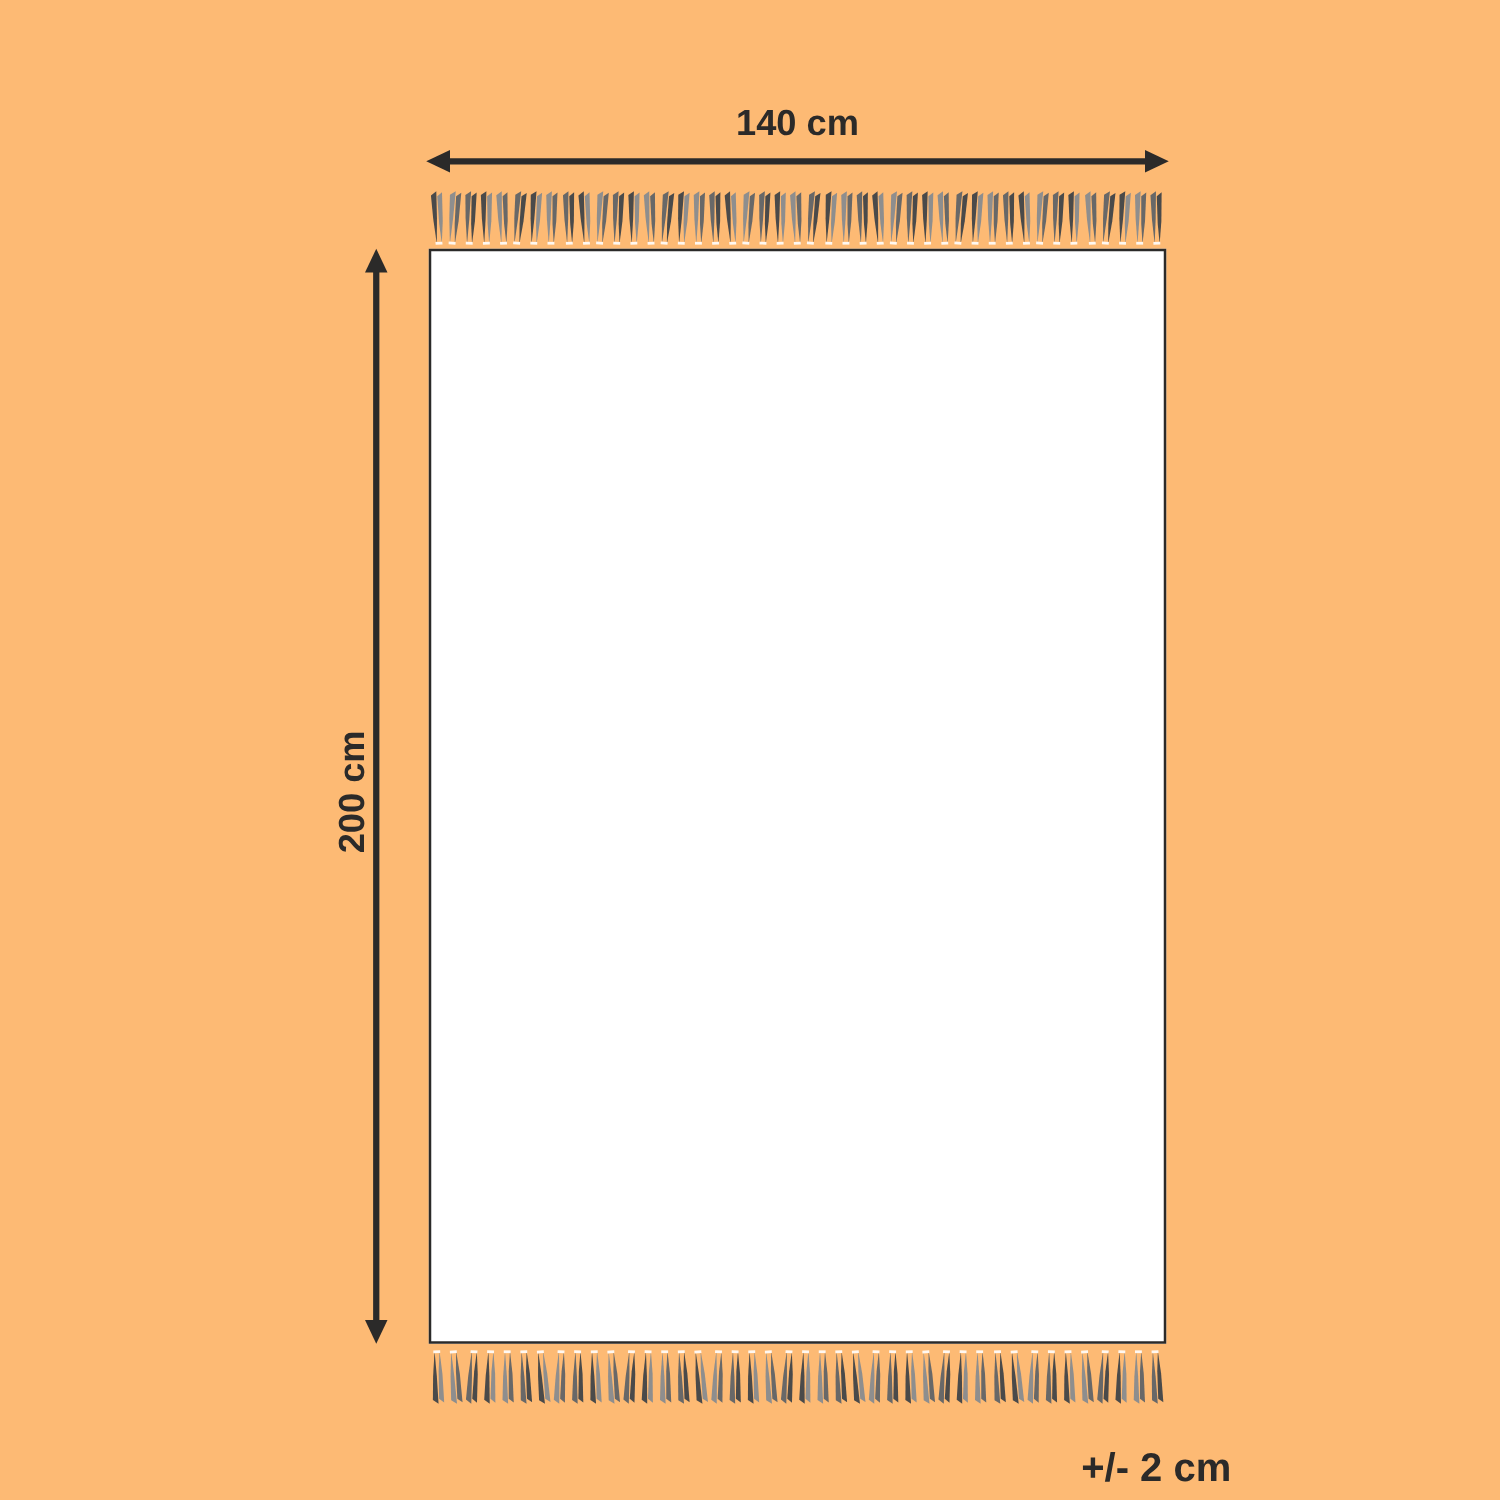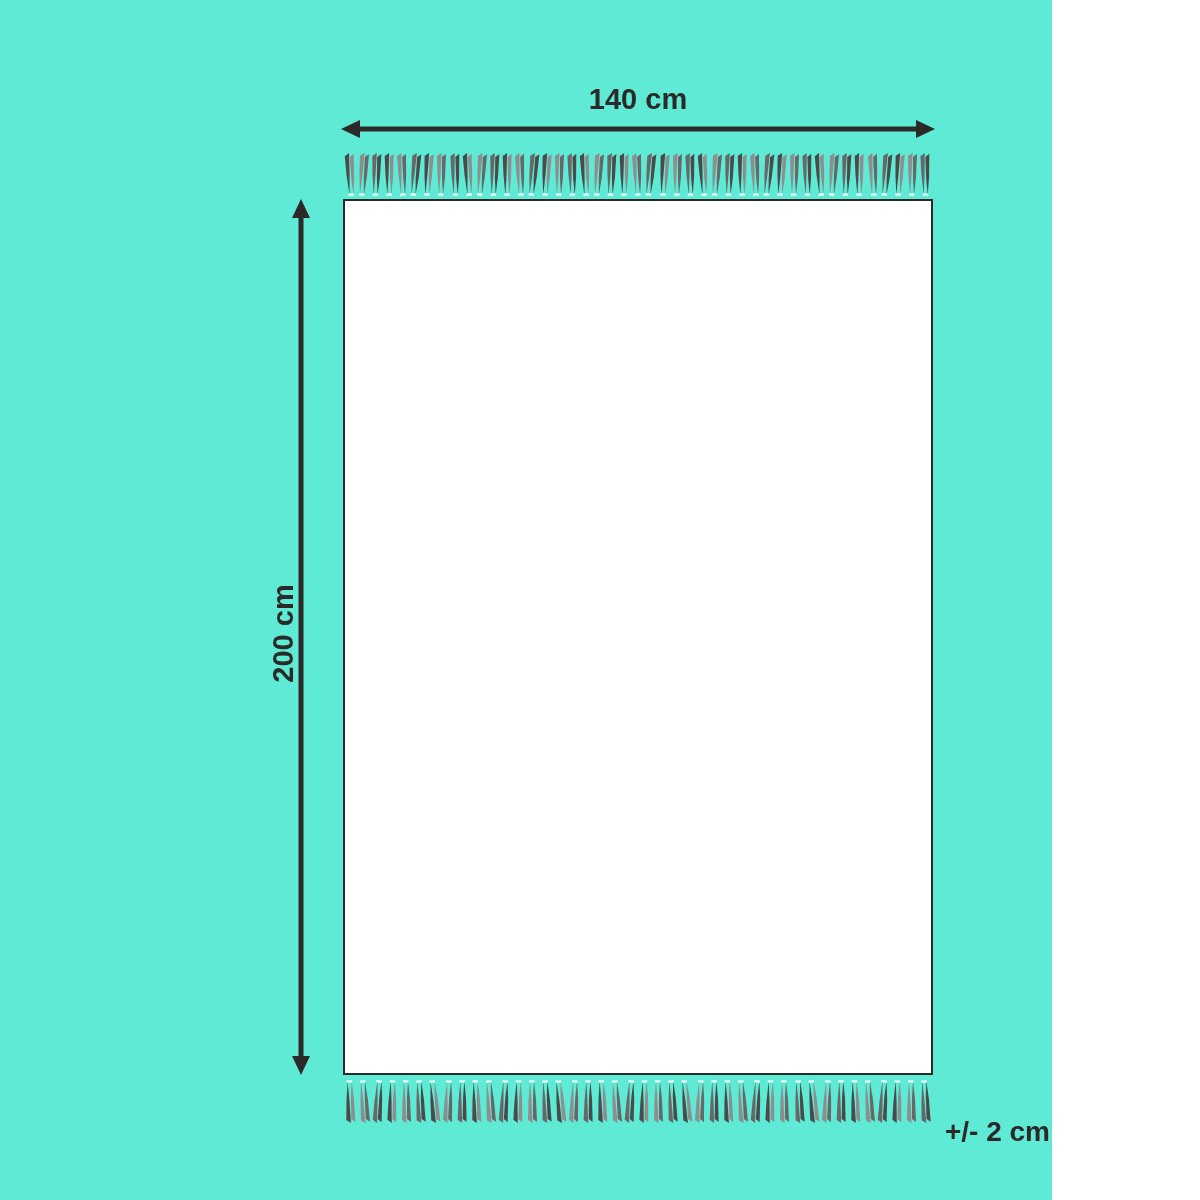--- a/index.html
+++ b/index.html
@@ -2,23 +2,23 @@
 <html style="--line-color: #2b2a29; --rug-fill: #ffffff;"><head>
 <meta charset="utf-8">
 <style>
   html, body {
     margin: 0;
     padding: 0;
     background: #ffffff;
   }
   .canvas {
     position: relative;
-    width: 1052px;
+    width: 1200px;
     height: 1200px;
-    background: #5eead4;
+    background: #fdba74;
     overflow: hidden;
     font-family: "Liberation Sans", sans-serif;
     color: var(--line-color, #2b2a29);
   }
   .rug-outline {
     position: absolute;
     left: 343px;
     top: 199px;
     width: 590px;
     height: 876px;
@@ -56,24 +56,24 @@
     width: 590px;
   }
   .label-height {
     left: 183px;
     top: 617px;
     width: 200px;
     transform: rotate(-90deg);
   }
   .label-tolerance {
     left: 800px;
-    top: 1116px;
+    top: 1156px;
     width: 250px;
-    text-align: right;
-    font-size: 28px;
+    text-align: center;
+    font-size: 32px;
   }
 </style>
 </head>
 <body>
 
 <div class="canvas">
 
   <div class="rug-outline"></div>
 
   <div class="fringe fringe-top">

